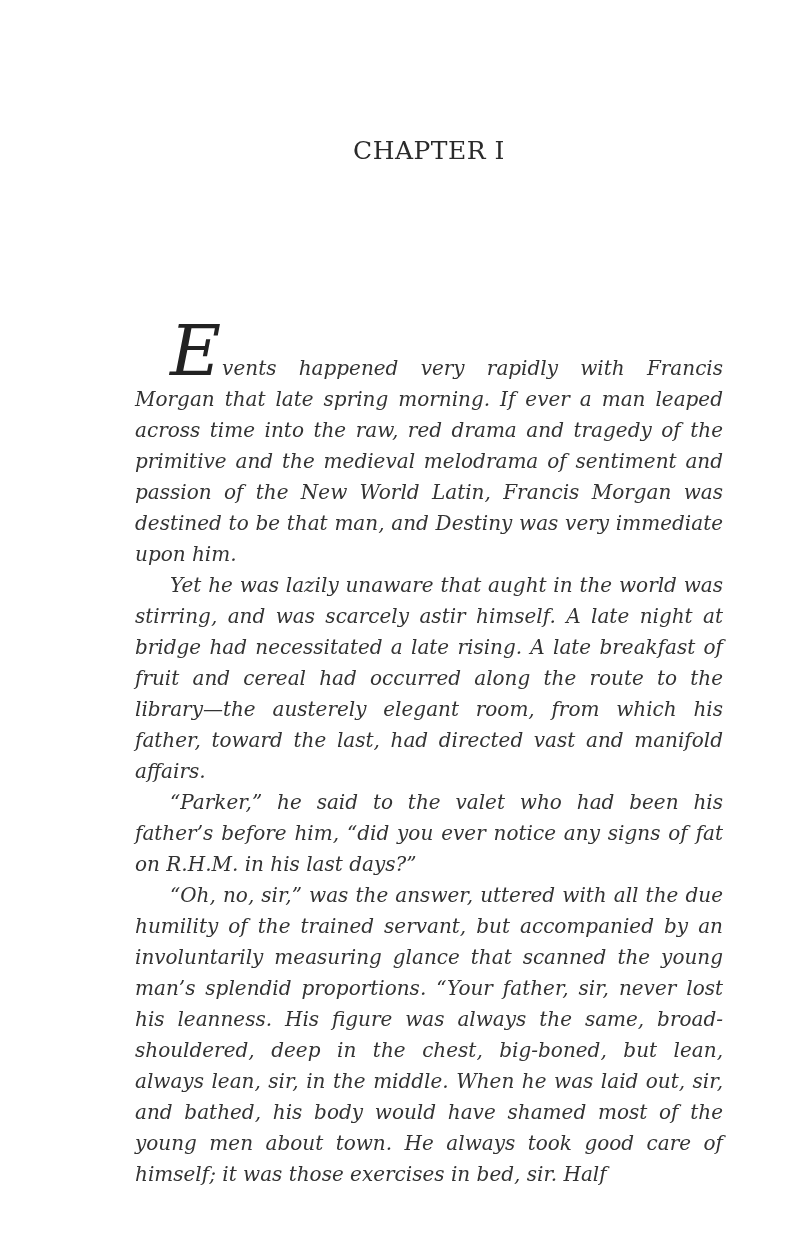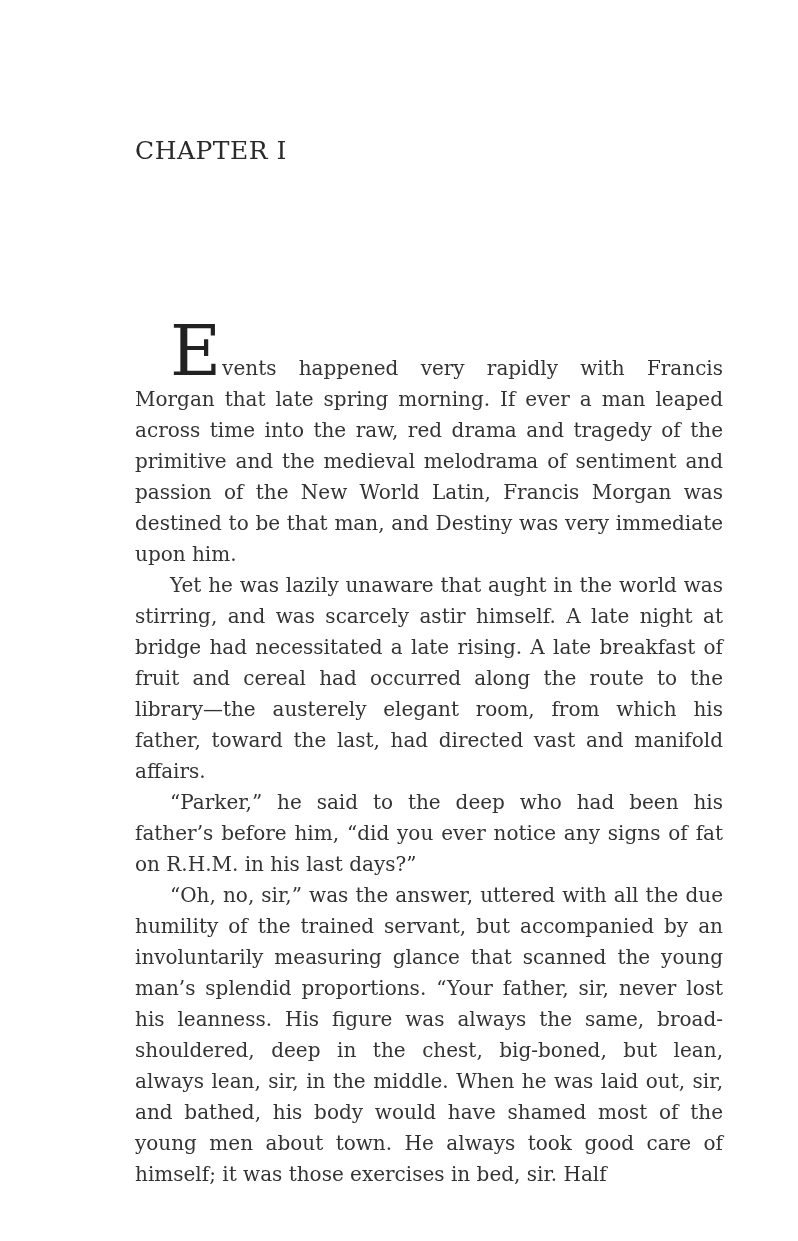--- a/index.html
+++ b/index.html
@@ -18,40 +18,41 @@
     height: 1241px;
     background: #ffffff;
     overflow: hidden;
   }
   .chapter-title {
     position: absolute;
     top: 136px;
     left: 135px;
     width: 588px;
     margin: 0;
-    text-align: left;
+    text-align: center;
     font-size: 25px;
     font-weight: 400;
     letter-spacing: 0.5px;
     color: #2a2a2a;
   }
   .body-text {
     position: absolute;
     top: 351px;
     left: 135px;
     width: 588px;
     font-size: 20px;
     line-height: 31px;
     color: #333333;
     text-align: justify;
   }
   .para {
     margin: 0;
     padding: 0;
     text-indent: 35px;
+    font-style: italic;
   }
   .dropcap {
     font-size: 70px;
     line-height: 0;
     color: #222222;
     letter-spacing: 1px;
   }
   .page-number {
     position: absolute;
     top: 1106px;
@@ -69,20 +70,20 @@
 <div class="page">
 
   <h1 class="chapter-title">CHAPTER I</h1>
 
   <div class="body-text">
 
     <p class="para"><span class="dropcap">E</span><span>vents happened very rapidly with Francis Morgan that late spring morning. If ever a man leaped across time into the raw, red drama and tragedy of the primitive and the medieval melodrama of sentiment and passion of the New World Latin, Francis Morgan was destined to be that man, and Destiny was very immediate upon him.</span></p>
 
     <p class="para">Yet he was lazily unaware that aught in the world was stirring, and was scarcely astir himself. A late night at bridge had necessitated a late rising. A late breakfast of fruit and cereal had occurred along the route to the library—the austerely elegant room, from which his father, toward the last, had directed vast and manifold affairs.</p>
 
-    <p class="para">“Parker,” he said to the deep who had been his father’s before him, “did you ever notice any signs of fat on R.H.M. in his last days?”</p>
+    <p class="para">“Parker,” he said to the valet who had been his father’s before him, “did you ever notice any signs of fat on R.H.M. in his last days?”</p>
 
     <p class="para">“Oh, no, sir,” was the answer, uttered with all the due humility of the trained servant, but accompanied by an involuntarily measuring glance that scanned the young man’s splendid proportions. “Your father, sir, never lost his leanness. His figure was always the same, broad-shouldered, deep in the chest, big-boned, but lean, always lean, sir, in the middle. When he was laid out, sir, and bathed, his body would have shamed most of the young men about town. He always took good care of himself; it was those exercises in bed, sir. Half</p>
 
   </div>
 
 
 </div>
 
 </body></html>

